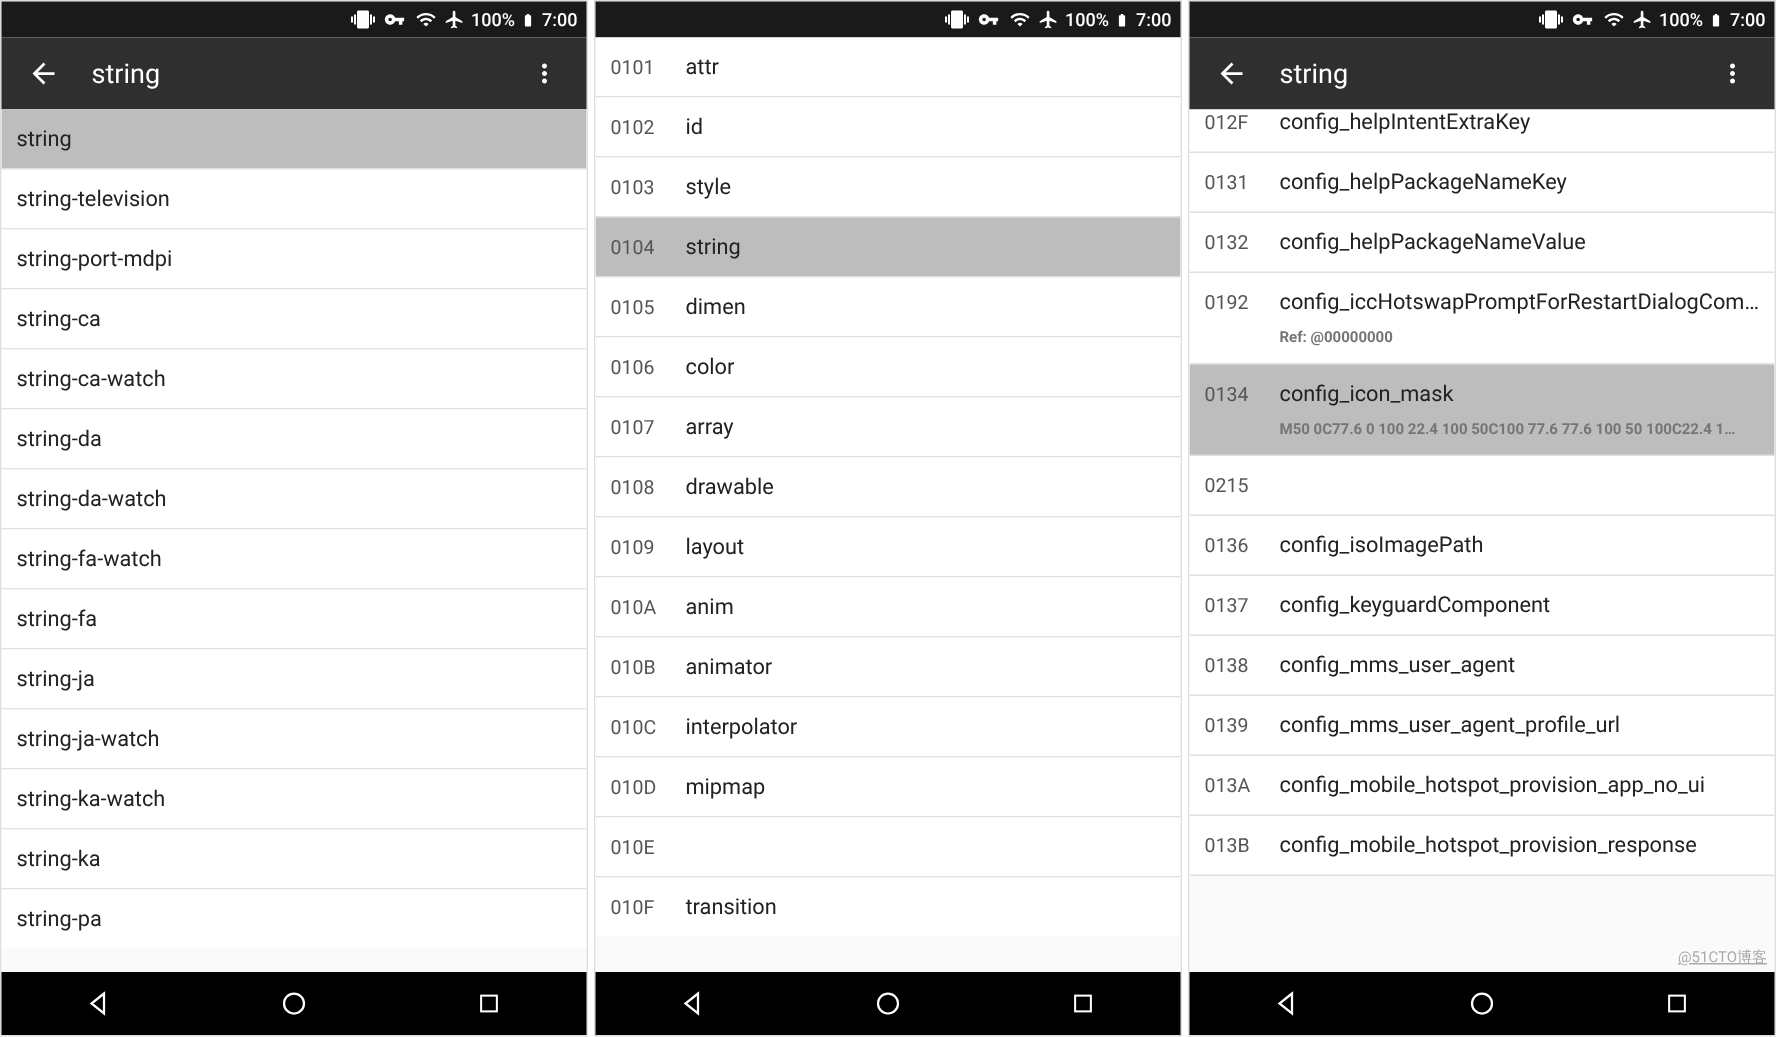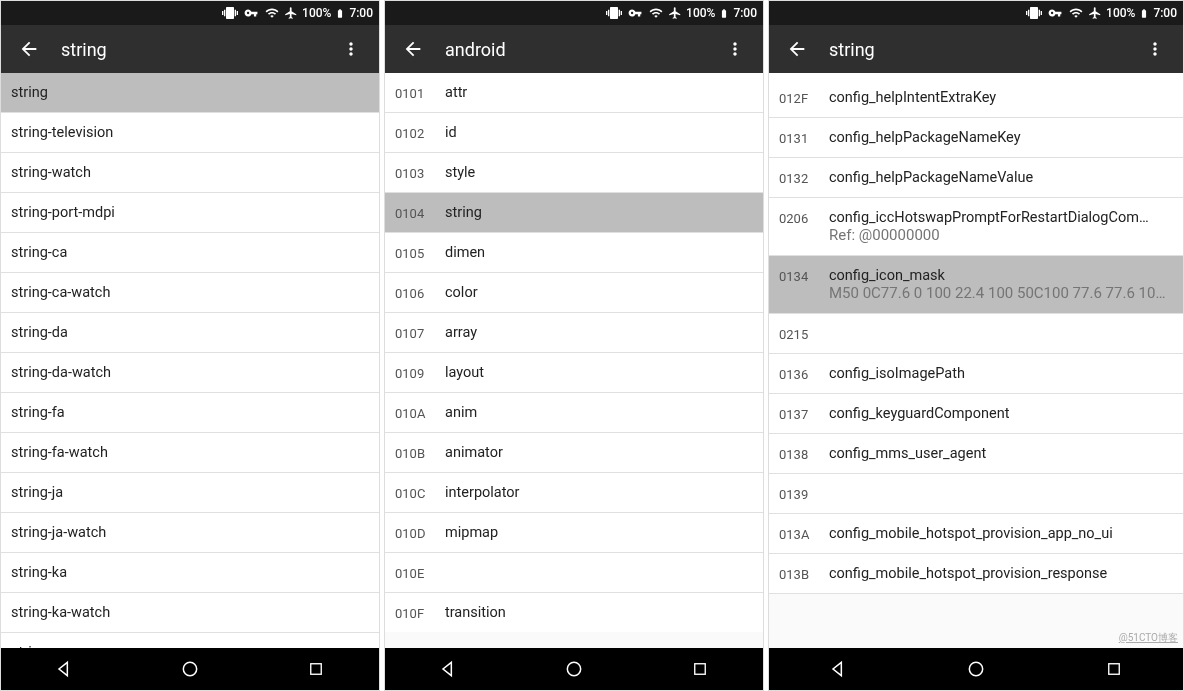--- a/index.html
+++ b/index.html
@@ -12,21 +12,21 @@
 .app-bar { height: 48px; background: #2f2f2f; color: #fff; display: flex; align-items: center; padding: 0 8px; }
 .app-bar .back { width: 40px; height: 40px; display: flex; align-items: center; justify-content: center; cursor: pointer; }
 .app-bar .title { flex: 1; font-size: 18px; font-weight: 400; padding-left: 12px; }
 .app-bar .menu { width: 40px; height: 40px; display: flex; align-items: center; justify-content: center; cursor: pointer; }
 .list { flex: 1; overflow: hidden; background: #fafafa; }
 .list-item { border-bottom: 1px solid #e0e0e0; padding: 11px 10px; font-size: 14.5px; color: #222; background: #fff; display: flex; align-items: flex-start; gap: 12px; cursor: pointer; min-height: 39px; }
 .list-item.selected { background: #bdbdbd; }
 .list-item .idx { font-size: 13px; color: #555; min-width: 38px; padding-top: 2px; }
 .list-item .main { flex: 1; display: flex; flex-direction: column; overflow: hidden; }
 .list-item .label { white-space: nowrap; overflow: hidden; text-overflow: ellipsis; }
-.list-item .sub { font-size: 15px; color: #757575; margin-top: 0; white-space: nowrap; overflow: hidden; text-overflow: ellipsis; }
+.list-item .sub { font-size: 10px; color: #757575; margin-top: 10px; white-space: nowrap; overflow: hidden; text-overflow: ellipsis; font-weight: bold; }
 .nav-bar { height: 42px; background: #000; display: flex; align-items: center; justify-content: space-around; }
 .nav-btn { width: 60px; height: 42px; display: flex; align-items: center; justify-content: center; cursor: pointer; }
 .watermark { position: absolute; bottom: 46px; right: 6px; font-size: 10px; color: #aaa; text-decoration: underline; }
 </style>
 </head>
 <body>
 
 <div class="screens" id="screens">
     <div class="screen">
       <div class="status-bar">
@@ -69,25 +69,20 @@
             <span class="label">string</span>
           </div>
   </div>
         <div class="list-item">
     <div class="main">
             <span class="label">string-television</span>
           </div>
   </div>
         <div class="list-item">
     <div class="main">
-            <span class="label">string-watch</span>
-          </div>
-  </div>
-        <div class="list-item">
-    <div class="main">
             <span class="label">string-port-mdpi</span>
           </div>
   </div>
         <div class="list-item">
     <div class="main">
             <span class="label">string-ca</span>
           </div>
   </div>
         <div class="list-item">
     <div class="main">
@@ -99,46 +94,46 @@
             <span class="label">string-da</span>
           </div>
   </div>
         <div class="list-item">
     <div class="main">
             <span class="label">string-da-watch</span>
           </div>
   </div>
         <div class="list-item">
     <div class="main">
+            <span class="label">string-fa-watch</span>
+          </div>
+  </div>
+        <div class="list-item">
+    <div class="main">
             <span class="label">string-fa</span>
           </div>
   </div>
         <div class="list-item">
     <div class="main">
-            <span class="label">string-fa-watch</span>
-          </div>
-  </div>
-        <div class="list-item">
-    <div class="main">
             <span class="label">string-ja</span>
           </div>
   </div>
         <div class="list-item">
     <div class="main">
             <span class="label">string-ja-watch</span>
           </div>
   </div>
         <div class="list-item">
     <div class="main">
+            <span class="label">string-ka-watch</span>
+          </div>
+  </div>
+        <div class="list-item">
+    <div class="main">
             <span class="label">string-ka</span>
-          </div>
-  </div>
-        <div class="list-item">
-    <div class="main">
-            <span class="label">string-ka-watch</span>
           </div>
   </div>
         <div class="list-item" style="border-bottom:none;">
     <div class="main">
             <span class="label">string-pa</span>
           </div>
   </div>
       </div>
       <div class="nav-bar">
     <div class="nav-btn">
@@ -173,33 +168,20 @@
       <svg width="14" height="14" viewBox="0 0 24 24">
             <path d="M21 16v-2l-8-5V3.5c0-.83-.67-1.5-1.5-1.5S10 2.67 10 3.5V9l-8 5v2l8-2.5V19l-2 1.5V22l3.5-1 3.5 1v-1.5L13 19v-5.5l8 2.5z"></path>
           </svg>
       <span>100%</span>
       <svg width="10" height="15" viewBox="0 0 24 24">
             <path d="M15.67 4H14V2h-4v2H8.33C7.6 4 7 4.6 7 5.33v15.33C7 21.4 7.6 22 8.33 22h7.33c.74 0 1.34-.6 1.34-1.33V5.33C17 4.6 16.4 4 15.67 4z"></path>
           </svg>
       <span>7:00</span>
     </div>
   </div>
-      <div class="app-bar">
-    <div class="back">
-      <svg width="22" height="22" viewBox="0 0 24 24" fill="#fff">
-            <path d="M20 11H7.83l5.59-5.59L12 4l-8 8 8 8 1.41-1.41L7.83 13H20v-2z"></path>
-          </svg>
-    </div>
-    <div class="title">android</div>
-    <div class="menu">
-      <svg width="20" height="20" viewBox="0 0 24 24" fill="#fff">
-            <path d="M12 8c1.1 0 2-.9 2-2s-.9-2-2-2-2 .9-2 2 .9 2 2 2zm0 2c-1.1 0-2 .9-2 2s.9 2 2 2 2-.9 2-2-.9-2-2-2zm0 6c-1.1 0-2 .9-2 2s.9 2 2 2 2-.9 2-2-.9-2-2-2z"></path>
-          </svg>
-    </div>
-  </div>
       <div class="list">
         <div class="list-item">
     <span class="idx">0101</span>
           <div class="main">
             <span class="label">attr</span>
           </div>
   </div>
         <div class="list-item">
     <span class="idx">0102</span>
           <div class="main">
@@ -227,20 +209,26 @@
         <div class="list-item">
     <span class="idx">0106</span>
           <div class="main">
             <span class="label">color</span>
           </div>
   </div>
         <div class="list-item">
     <span class="idx">0107</span>
           <div class="main">
             <span class="label">array</span>
+          </div>
+  </div>
+        <div class="list-item">
+    <span class="idx">0108</span>
+          <div class="main">
+            <span class="label">drawable</span>
           </div>
   </div>
         <div class="list-item">
     <span class="idx">0109</span>
           <div class="main">
             <span class="label">layout</span>
           </div>
   </div>
         <div class="list-item">
     <span class="idx">010A</span>
@@ -323,40 +311,40 @@
           </svg>
     </div>
     <div class="title">string</div>
     <div class="menu">
       <svg width="20" height="20" viewBox="0 0 24 24" fill="#fff">
             <path d="M12 8c1.1 0 2-.9 2-2s-.9-2-2-2-2 .9-2 2 .9 2 2 2zm0 2c-1.1 0-2 .9-2 2s.9 2 2 2 2-.9 2-2-.9-2-2-2zm0 6c-1.1 0-2 .9-2 2s.9 2 2 2 2-.9 2-2-.9-2-2-2z"></path>
           </svg>
     </div>
   </div>
       <div class="list">
-        <div class="list-item" style="padding-top:16px;min-height:20px;align-items:center;">
+        <div class="list-item" style="padding-top:0;min-height:20px;align-items:center;">
     <span class="idx">012F</span>
           <div class="main">
             <span class="label">config_helpIntentExtraKey</span>
           </div>
   </div>
         <div class="list-item">
     <span class="idx">0131</span>
           <div class="main">
             <span class="label">config_helpPackageNameKey</span>
           </div>
   </div>
         <div class="list-item">
     <span class="idx">0132</span>
           <div class="main">
             <span class="label">config_helpPackageNameValue</span>
           </div>
   </div>
         <div class="list-item">
-    <span class="idx">0206</span>
+    <span class="idx">0192</span>
           <div class="main">
             <span class="label">config_iccHotswapPromptForRestartDialogCom…</span>
             <span class="sub">Ref: @00000000</span>
           </div>
   </div>
         <div class="list-item selected">
     <span class="idx">0134</span>
           <div class="main">
             <span class="label">config_icon_mask</span>
             <span class="sub">M50 0C77.6 0 100 22.4 100 50C100 77.6 77.6 100 50 100C22.4 1…</span>
@@ -378,20 +366,23 @@
           </div>
   </div>
         <div class="list-item">
     <span class="idx">0138</span>
           <div class="main">
             <span class="label">config_mms_user_agent</span>
           </div>
   </div>
         <div class="list-item">
     <span class="idx">0139</span>
+          <div class="main">
+            <span class="label">config_mms_user_agent_profile_url</span>
+          </div>
   </div>
         <div class="list-item">
     <span class="idx">013A</span>
           <div class="main">
             <span class="label">config_mobile_hotspot_provision_app_no_ui</span>
           </div>
   </div>
         <div class="list-item">
     <span class="idx">013B</span>
           <div class="main">

